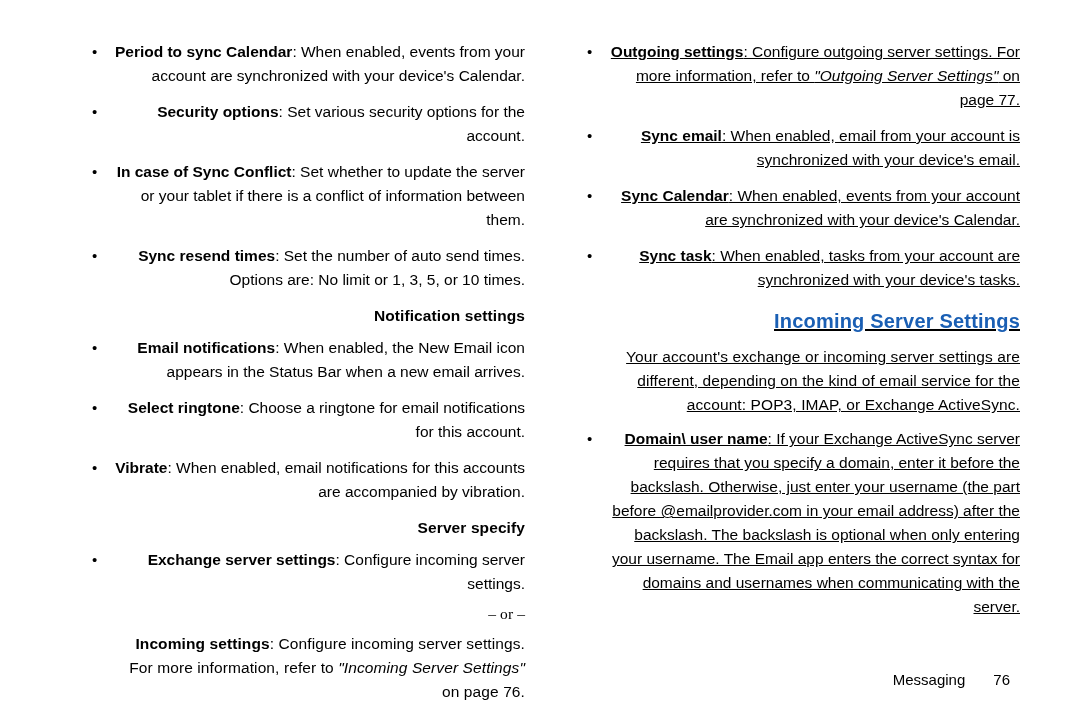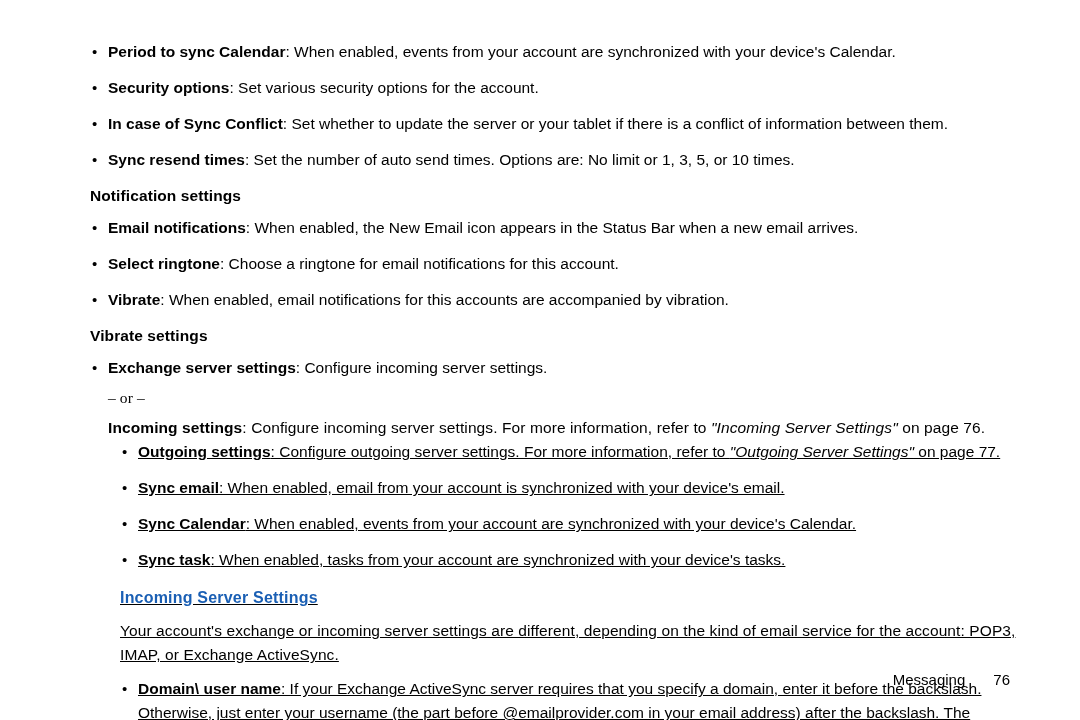--- a/index.html
+++ b/index.html
@@ -6,25 +6,26 @@
     margin: 0;
     padding: 0;
     width: 1080px;
     height: 720px;
     background: #ffffff;
     font-family: Arial, Helvetica, sans-serif;
     color: #000000;
   }
   .page {
     display: flex;
-    flex-direction: column;
+    flex-direction: row;
     width: 1080px;
     height: 608px;
     box-sizing: border-box;
     padding: 40px 60px 30px 90px;
+    text-align: right;
   }
   .col {
     flex: 1;
     font-size: 15.5px;
     line-height: 1.55;
     letter-spacing: 0.1px;
   }
   .col-left { padding-right: 30px; }
   .col-right { padding-left: 30px; text-decoration: underline; }
   .bullet-item {
@@ -50,21 +51,21 @@
     font-family: "Arial Narrow", Arial, sans-serif;
     font-stretch: condensed;
     font-weight: 700;
     font-size: 15.5px;
     margin-top: 0;
     margin-bottom: 8px;
   }
   .section-title {
     color: #1a5fb4;
     font-weight: 700;
-    font-size: 16px;
+    font-size: 20px;
     margin: 14px 0 8px 0;
     font-family: Arial, Helvetica, sans-serif;
     letter-spacing: 0.2px;
   }
   .body-para {
     font-size: 15.5px;
     line-height: 1.55;
     margin-bottom: 10px;
   }
   .or-line {
@@ -114,21 +115,21 @@
     <div class="bullet-item condensed">
       <b>Email notifications</b><span>: When enabled, the New Email icon appears in the Status Bar when a new email arrives.</span>
     </div>
     <div class="bullet-item condensed">
       <b>Select ringtone</b><span>: Choose a ringtone for email notifications for this account.</span>
     </div>
     <div class="bullet-item condensed">
       <b>Vibrate</b><span>: When enabled, email notifications for this accounts are accompanied by vibration.</span>
     </div>
 
-    <div class="subhead">Vibrate settings</div>
+    <div class="subhead">Server specify</div>
 
     <div class="bullet-item condensed">
       <b>Exchange server settings</b><span>: Configure incoming server settings.</span>
     </div>
     <div class="or-line">– or –</div>
     <div class="sub-after-or">
       <b>Incoming settings</b><span>: Configure incoming server settings. For more information, refer to </span><em class="ref">"Incoming Server Settings"</em><span> on page 76.</span>
     </div>
 
   </div>

